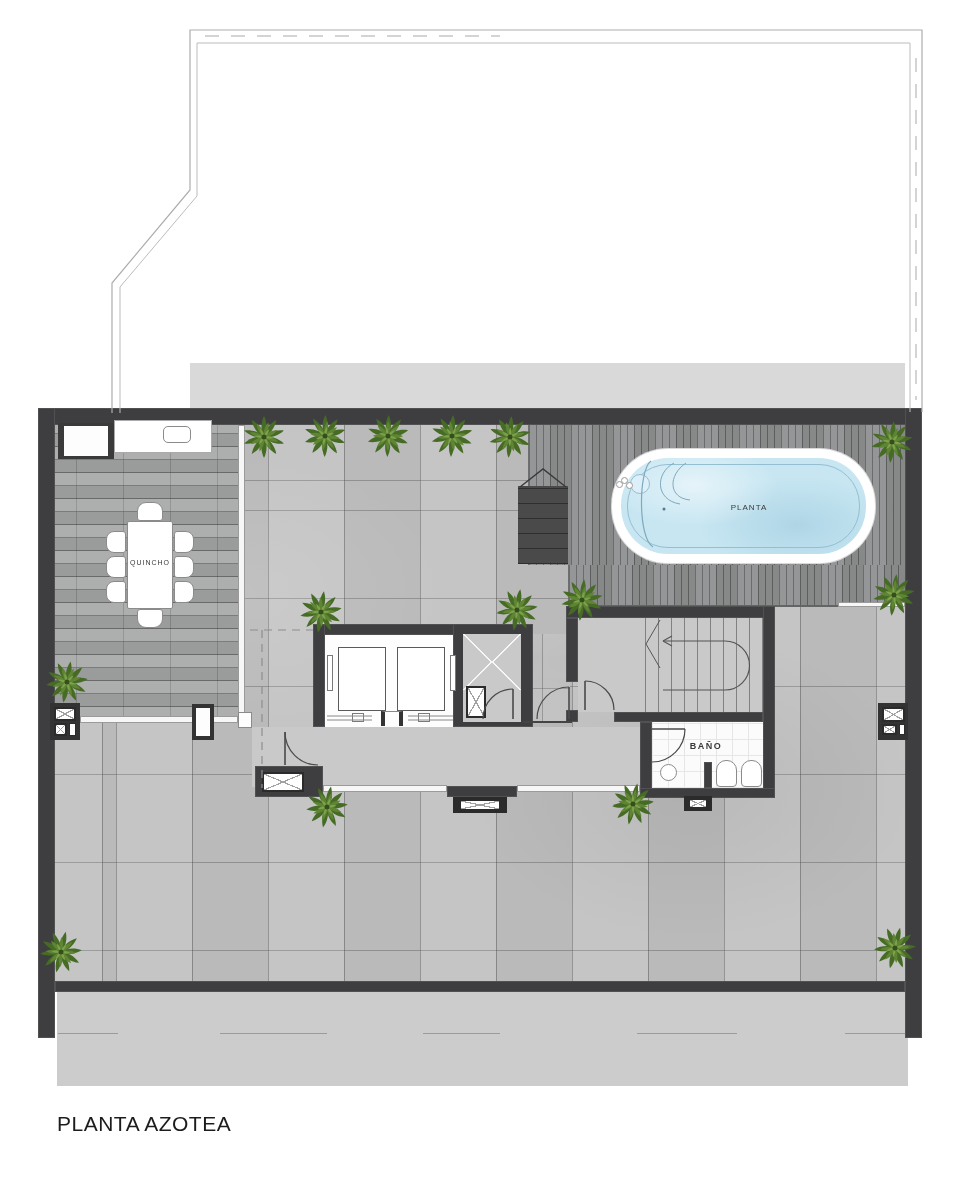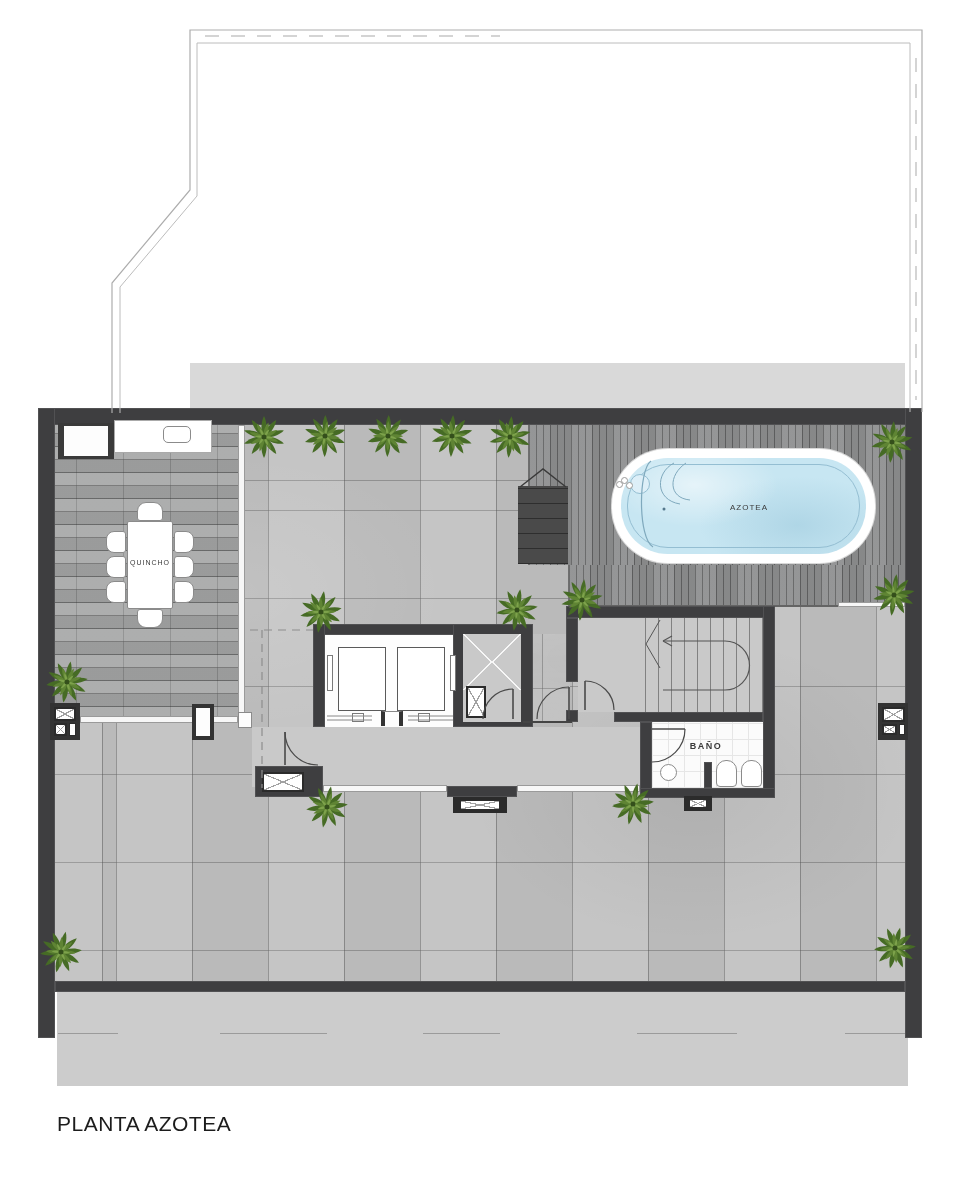--- a/index.html
+++ b/index.html
@@ -193,21 +193,21 @@
     <path d="M652 729 H685" fill="none" stroke="#4a4a4a" stroke-width="1.6"></path>
 
     <path d="M663 641 H725 A 24.5 24.5 0 0 1 725 690 H663" fill="none" stroke="#555" stroke-width="1.2"></path>
     <path d="M663 641 L672 636 M663 641 L672 646" fill="none" stroke="#555" stroke-width="1.2"></path>
     <path d="M660 620 L646 644 L660 668" fill="none" stroke="#555" stroke-width="1"></path>
 
     <path d="M327 716 H372 M327 720 H372 M408 716 H453 M408 720 H453" fill="none" stroke="#888" stroke-width="1"></path>
   </svg>
 
   <div class="lbl" style="left:110px;top:559px;width:80px;font-size:7px;">QUINCHO</div>
-  <div class="lbl" style="left:714px;top:503px;width:70px;font-size:8px;">AZOTEA</div>
+  <div class="lbl" style="left:714px;top:503px;width:70px;font-size:8px;">PLANTA</div>
   <div class="lbl" style="left:676px;top:741px;width:60px;font-size:9px;font-weight:bold;letter-spacing:1.5px;">BAÑO</div>
 
   <div class="plant" style="left:241px;top:414px;width:46px;height:46px;"><svg viewBox="-22 -22 44 44" width="100%" height="100%">
         <path d="M0 1 C 3 -5 3.5 -13 0 -20 C -3.5 -13 -3 -5 0 1 Z" fill="#466b25" transform="rotate(0) scale(1)"></path>
         <path d="M0 1 C 3 -5 3.5 -13 0 -20 C -3.5 -13 -3 -5 0 1 Z" fill="#466b25" transform="rotate(36) scale(1)"></path>
         <path d="M0 1 C 3 -5 3.5 -13 0 -20 C -3.5 -13 -3 -5 0 1 Z" fill="#466b25" transform="rotate(72) scale(1)"></path>
         <path d="M0 1 C 3 -5 3.5 -13 0 -20 C -3.5 -13 -3 -5 0 1 Z" fill="#466b25" transform="rotate(108) scale(1)"></path>
         <path d="M0 1 C 3 -5 3.5 -13 0 -20 C -3.5 -13 -3 -5 0 1 Z" fill="#466b25" transform="rotate(144) scale(1)"></path>
         <path d="M0 1 C 3 -5 3.5 -13 0 -20 C -3.5 -13 -3 -5 0 1 Z" fill="#466b25" transform="rotate(180) scale(1)"></path>
         <path d="M0 1 C 3 -5 3.5 -13 0 -20 C -3.5 -13 -3 -5 0 1 Z" fill="#466b25" transform="rotate(216) scale(1)"></path>

